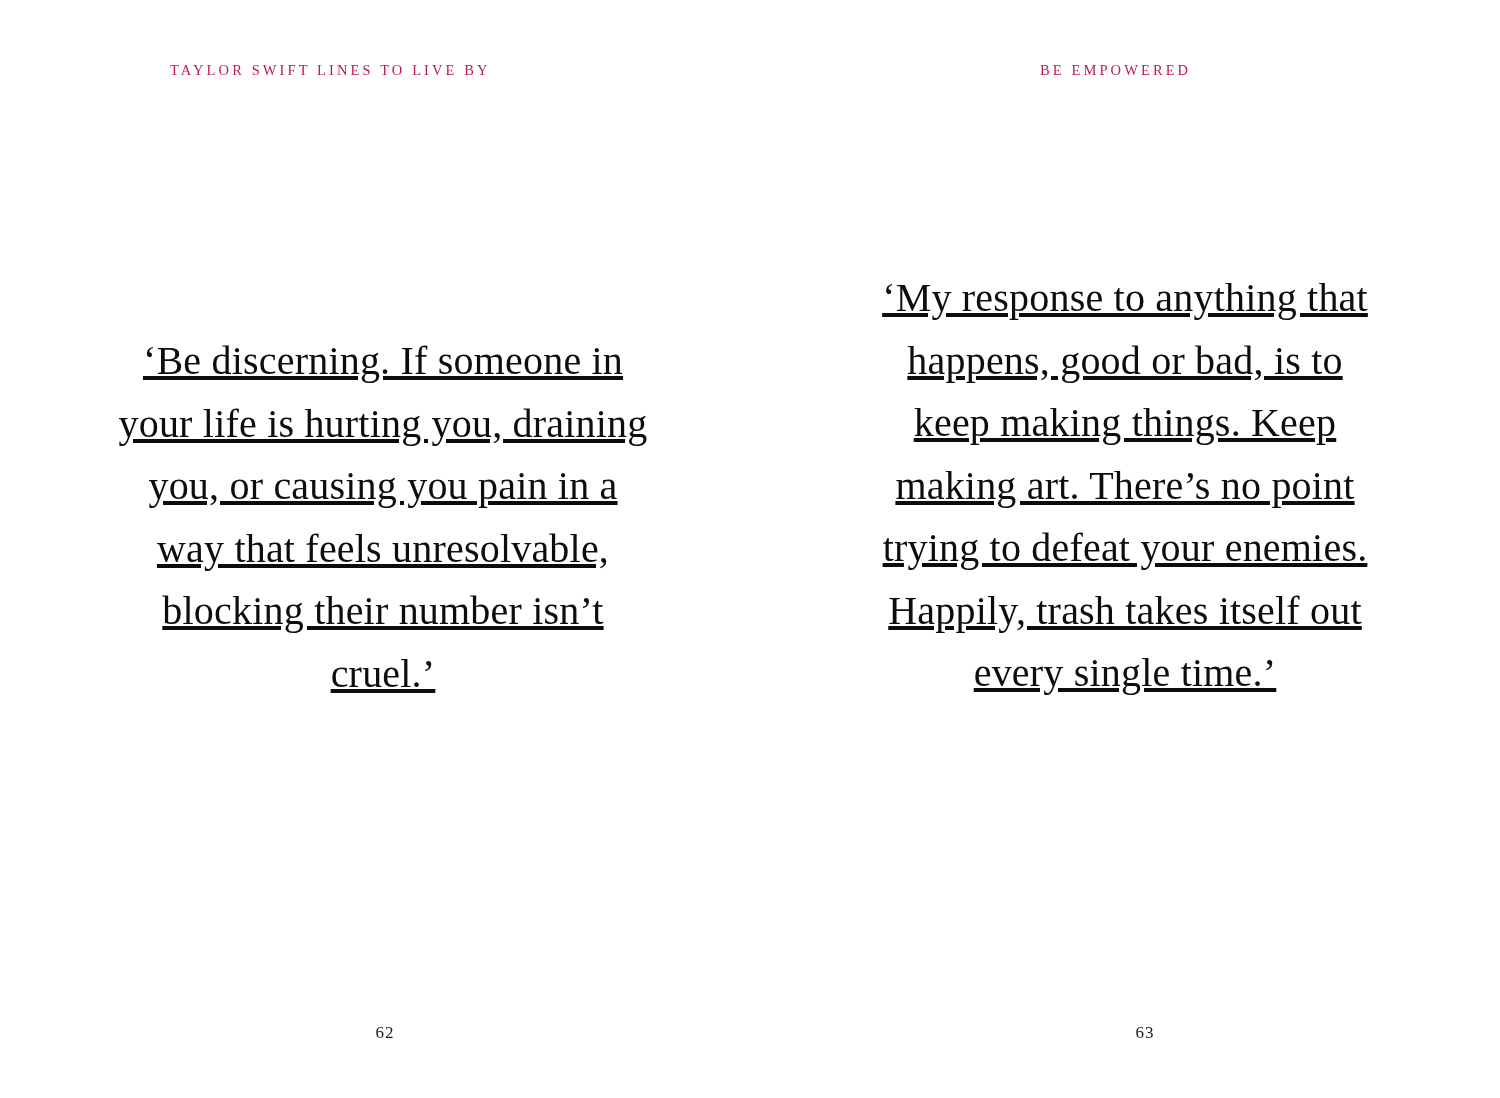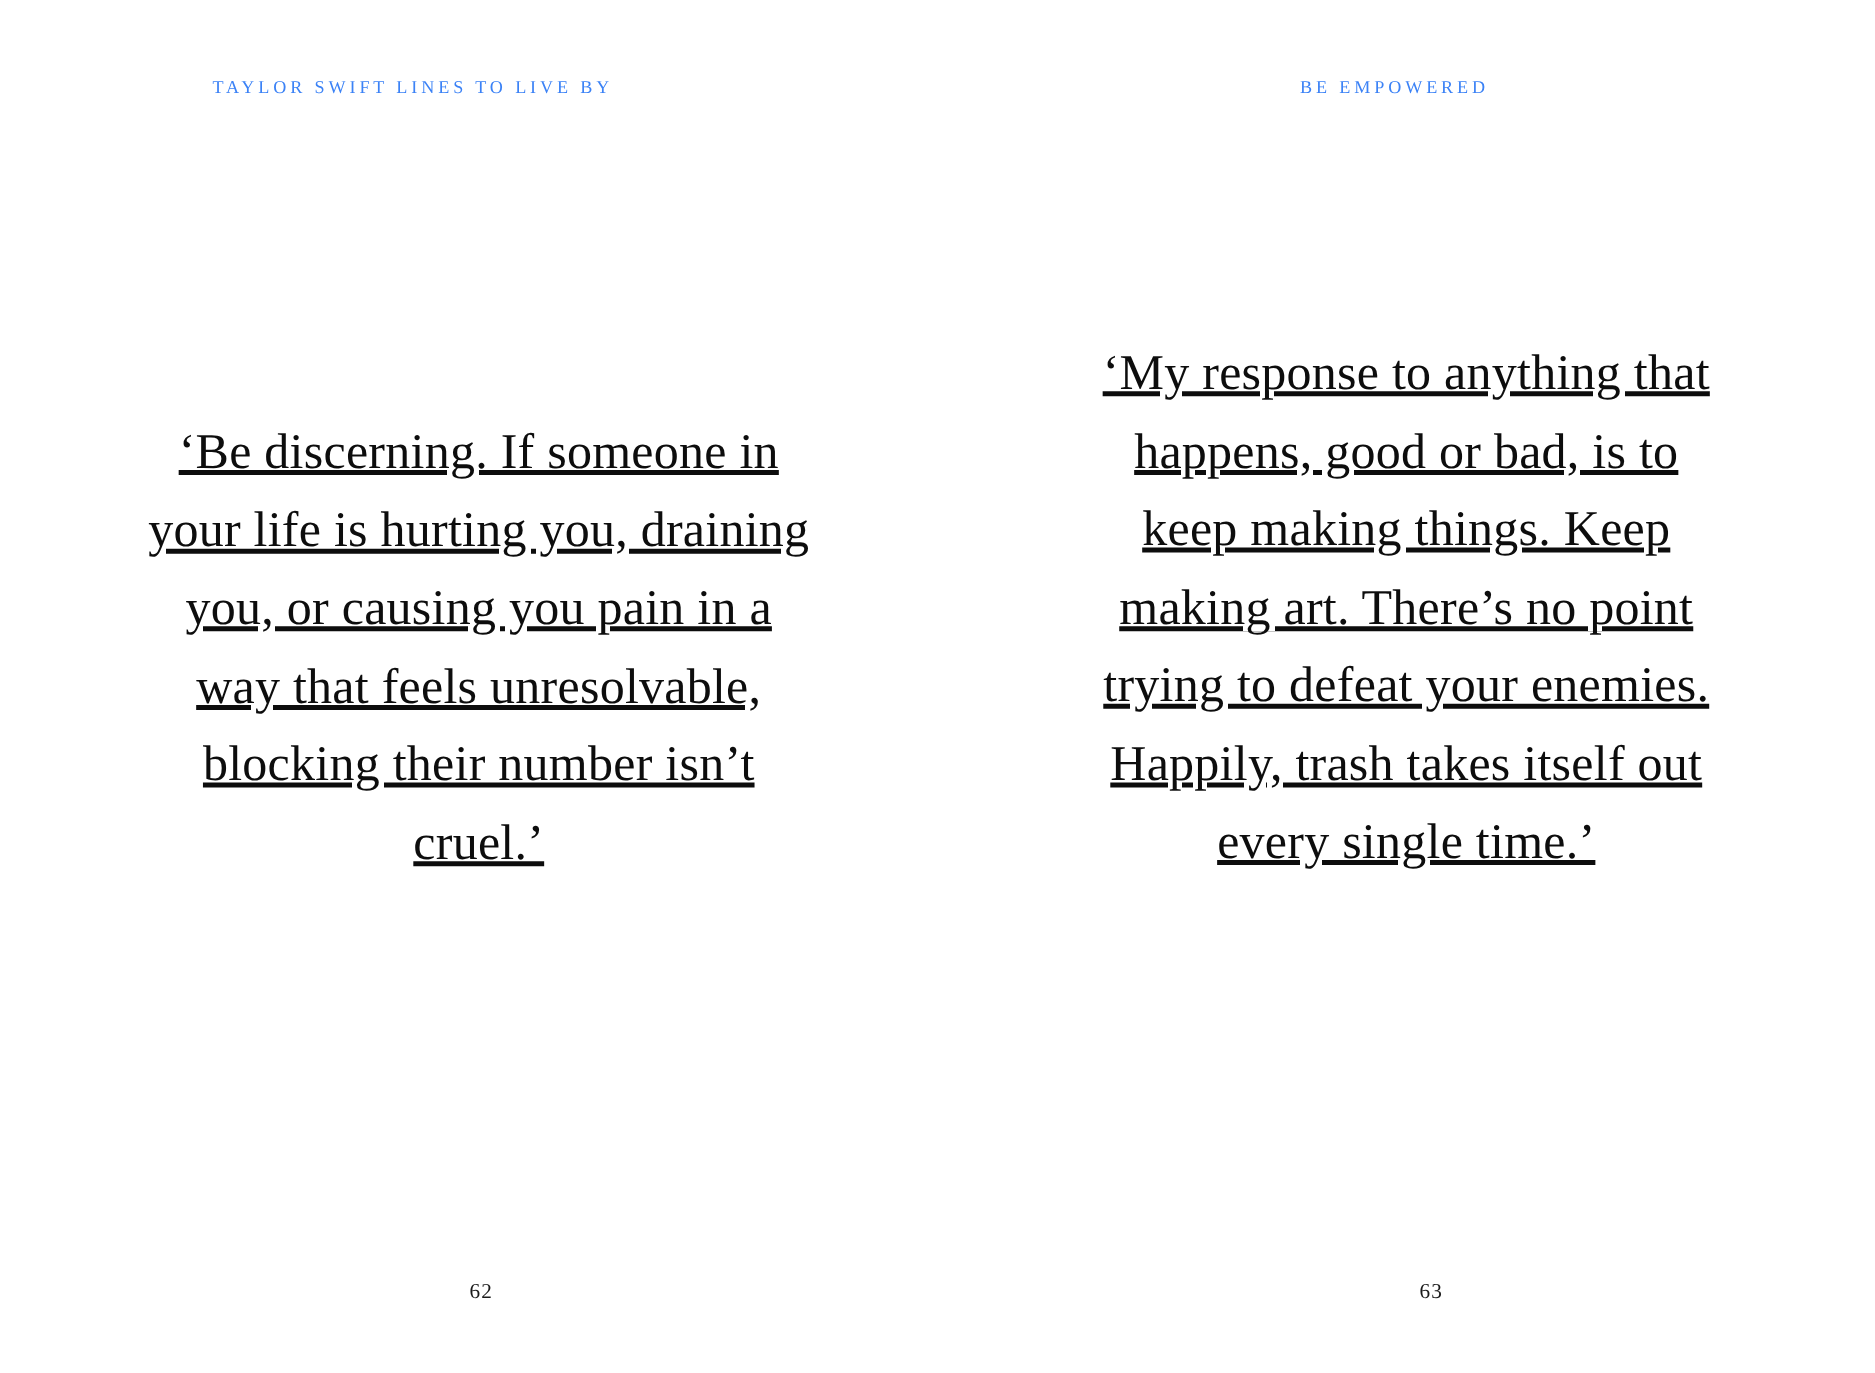--- a/index.html
+++ b/index.html
@@ -25,21 +25,21 @@
     width: 750px;
     height: 1098px;
     box-sizing: border-box;
   }
   .running-head {
     position: absolute;
     top: 62px;
     font-family: "Liberation Serif", serif;
     font-size: 14.5px;
     letter-spacing: 3.1px;
-    color: #3b82f6;
+    color: #be185d;
     text-transform: uppercase;
     white-space: nowrap;
   }
   .page-left .running-head {
     left: 170px;
   }
   .page-right .running-head {
     left: 290px;
     text-align: center;
   }

